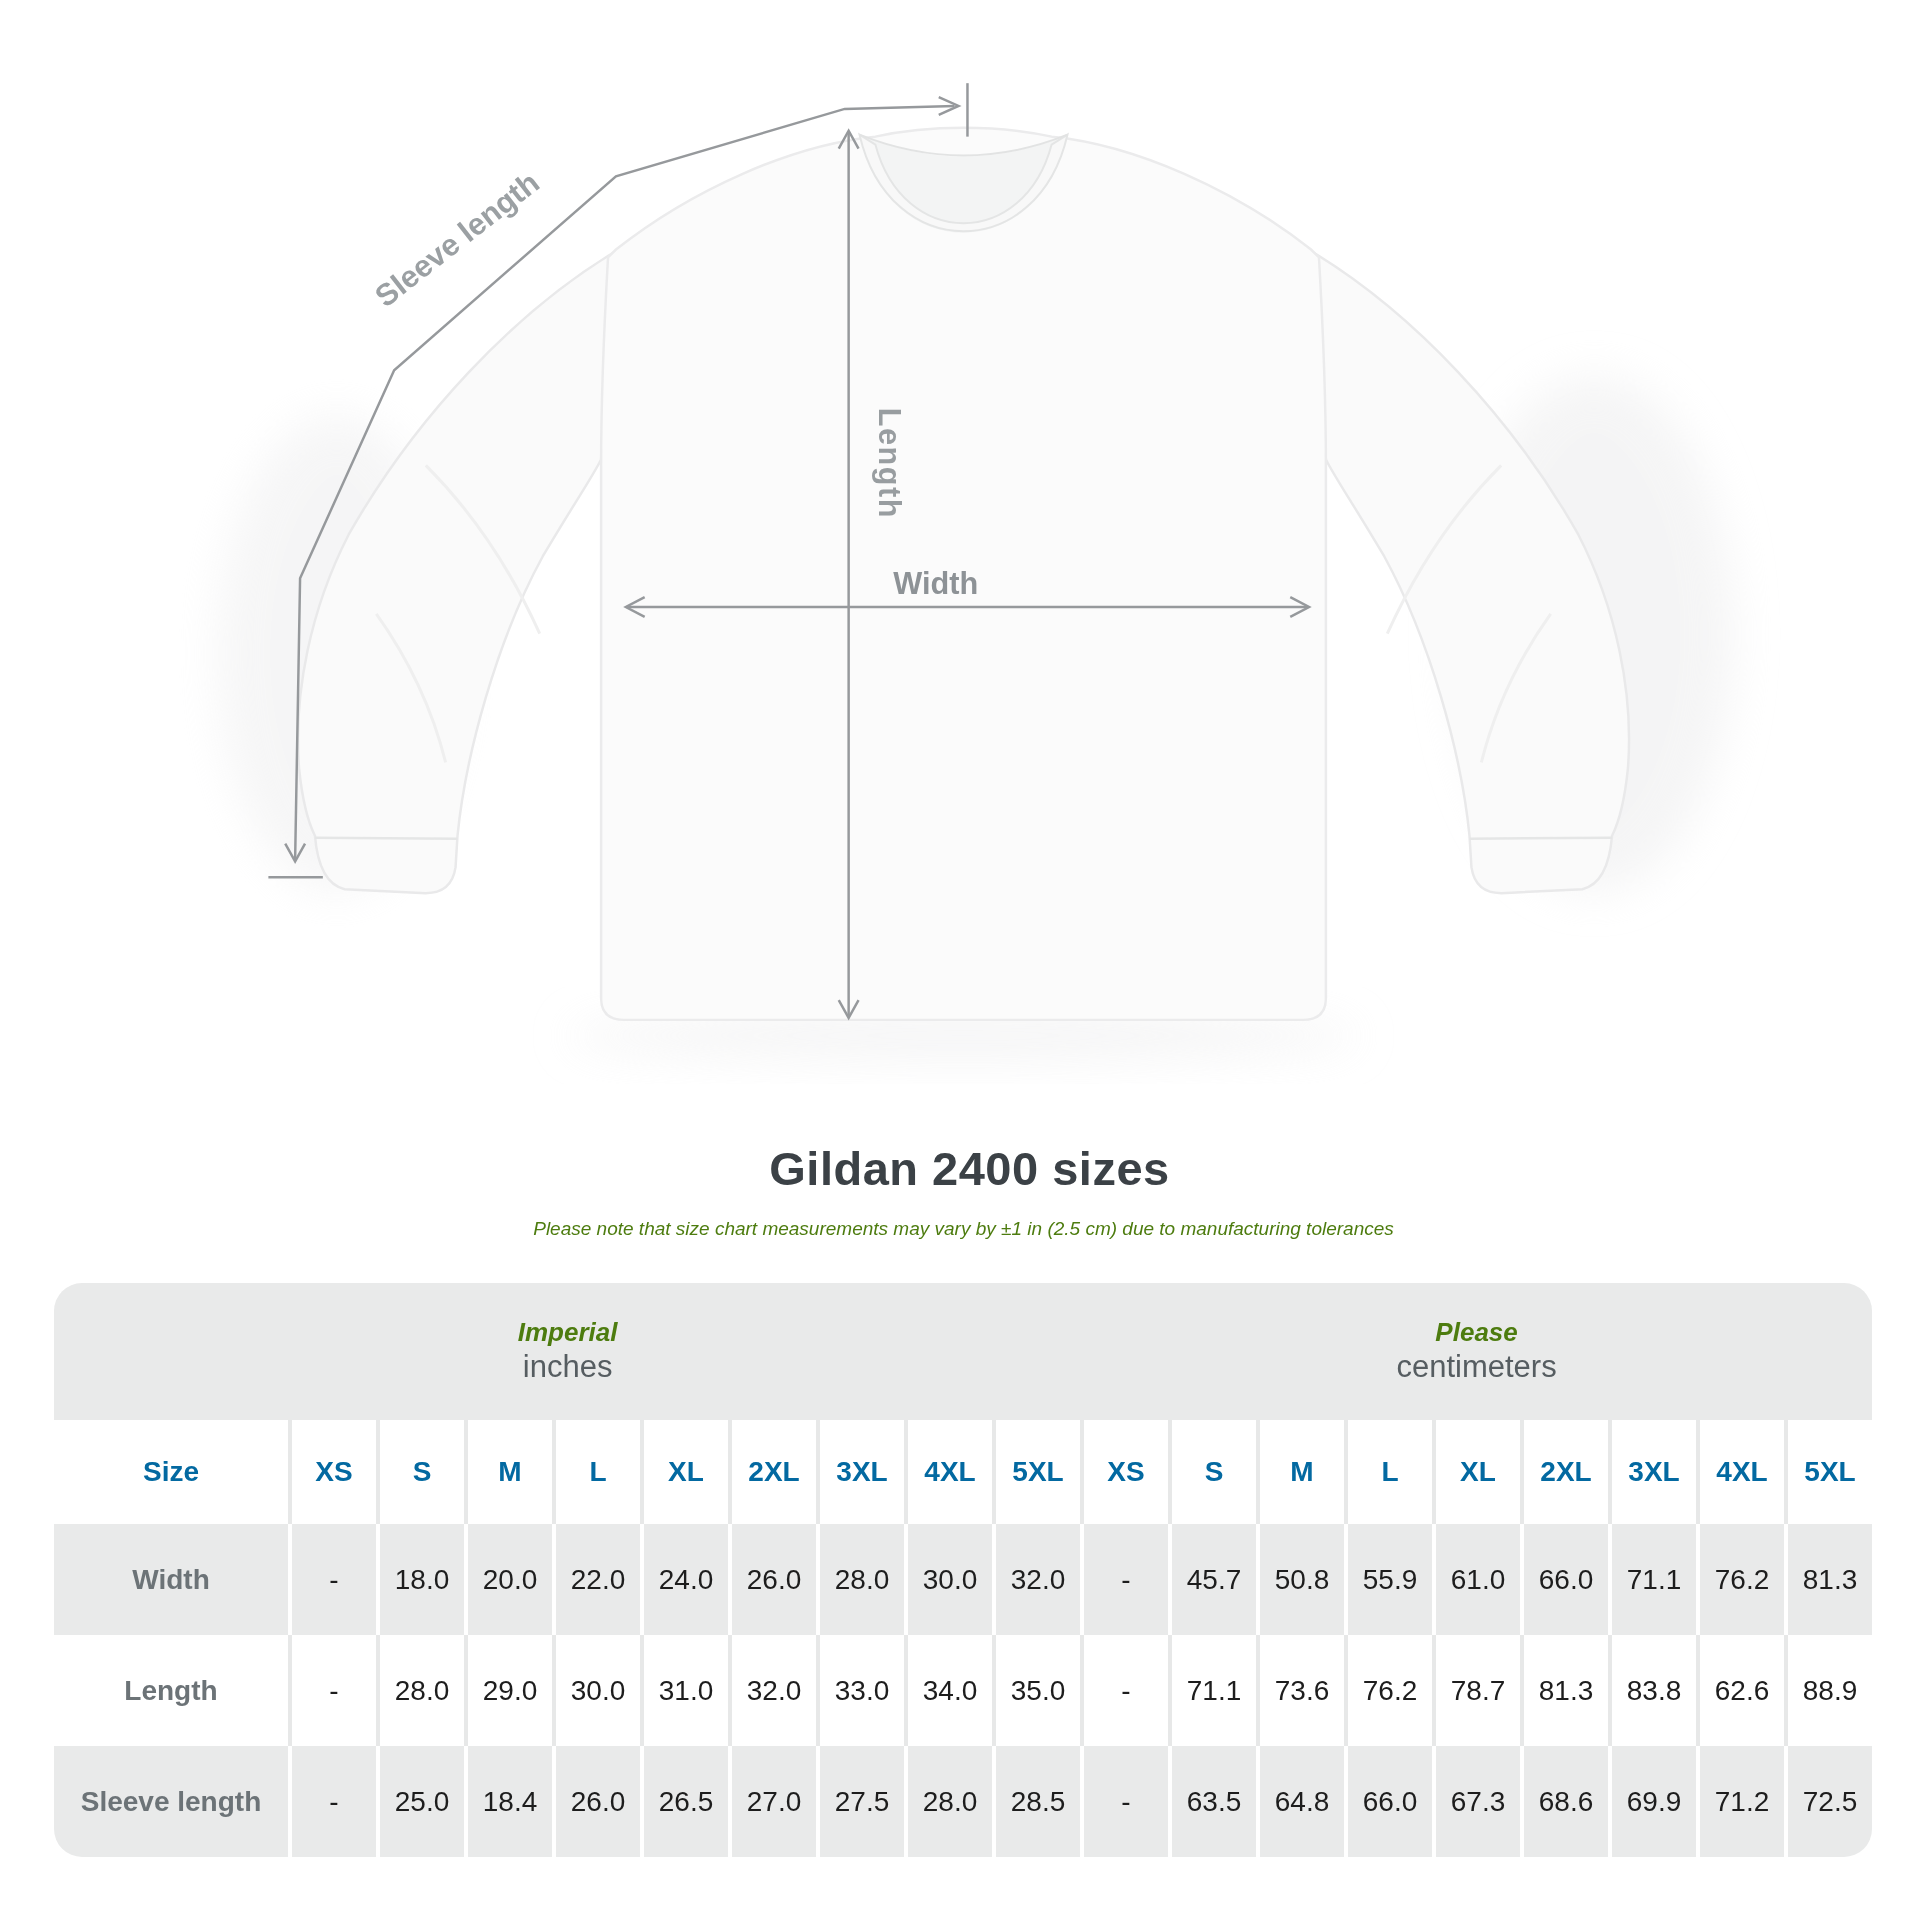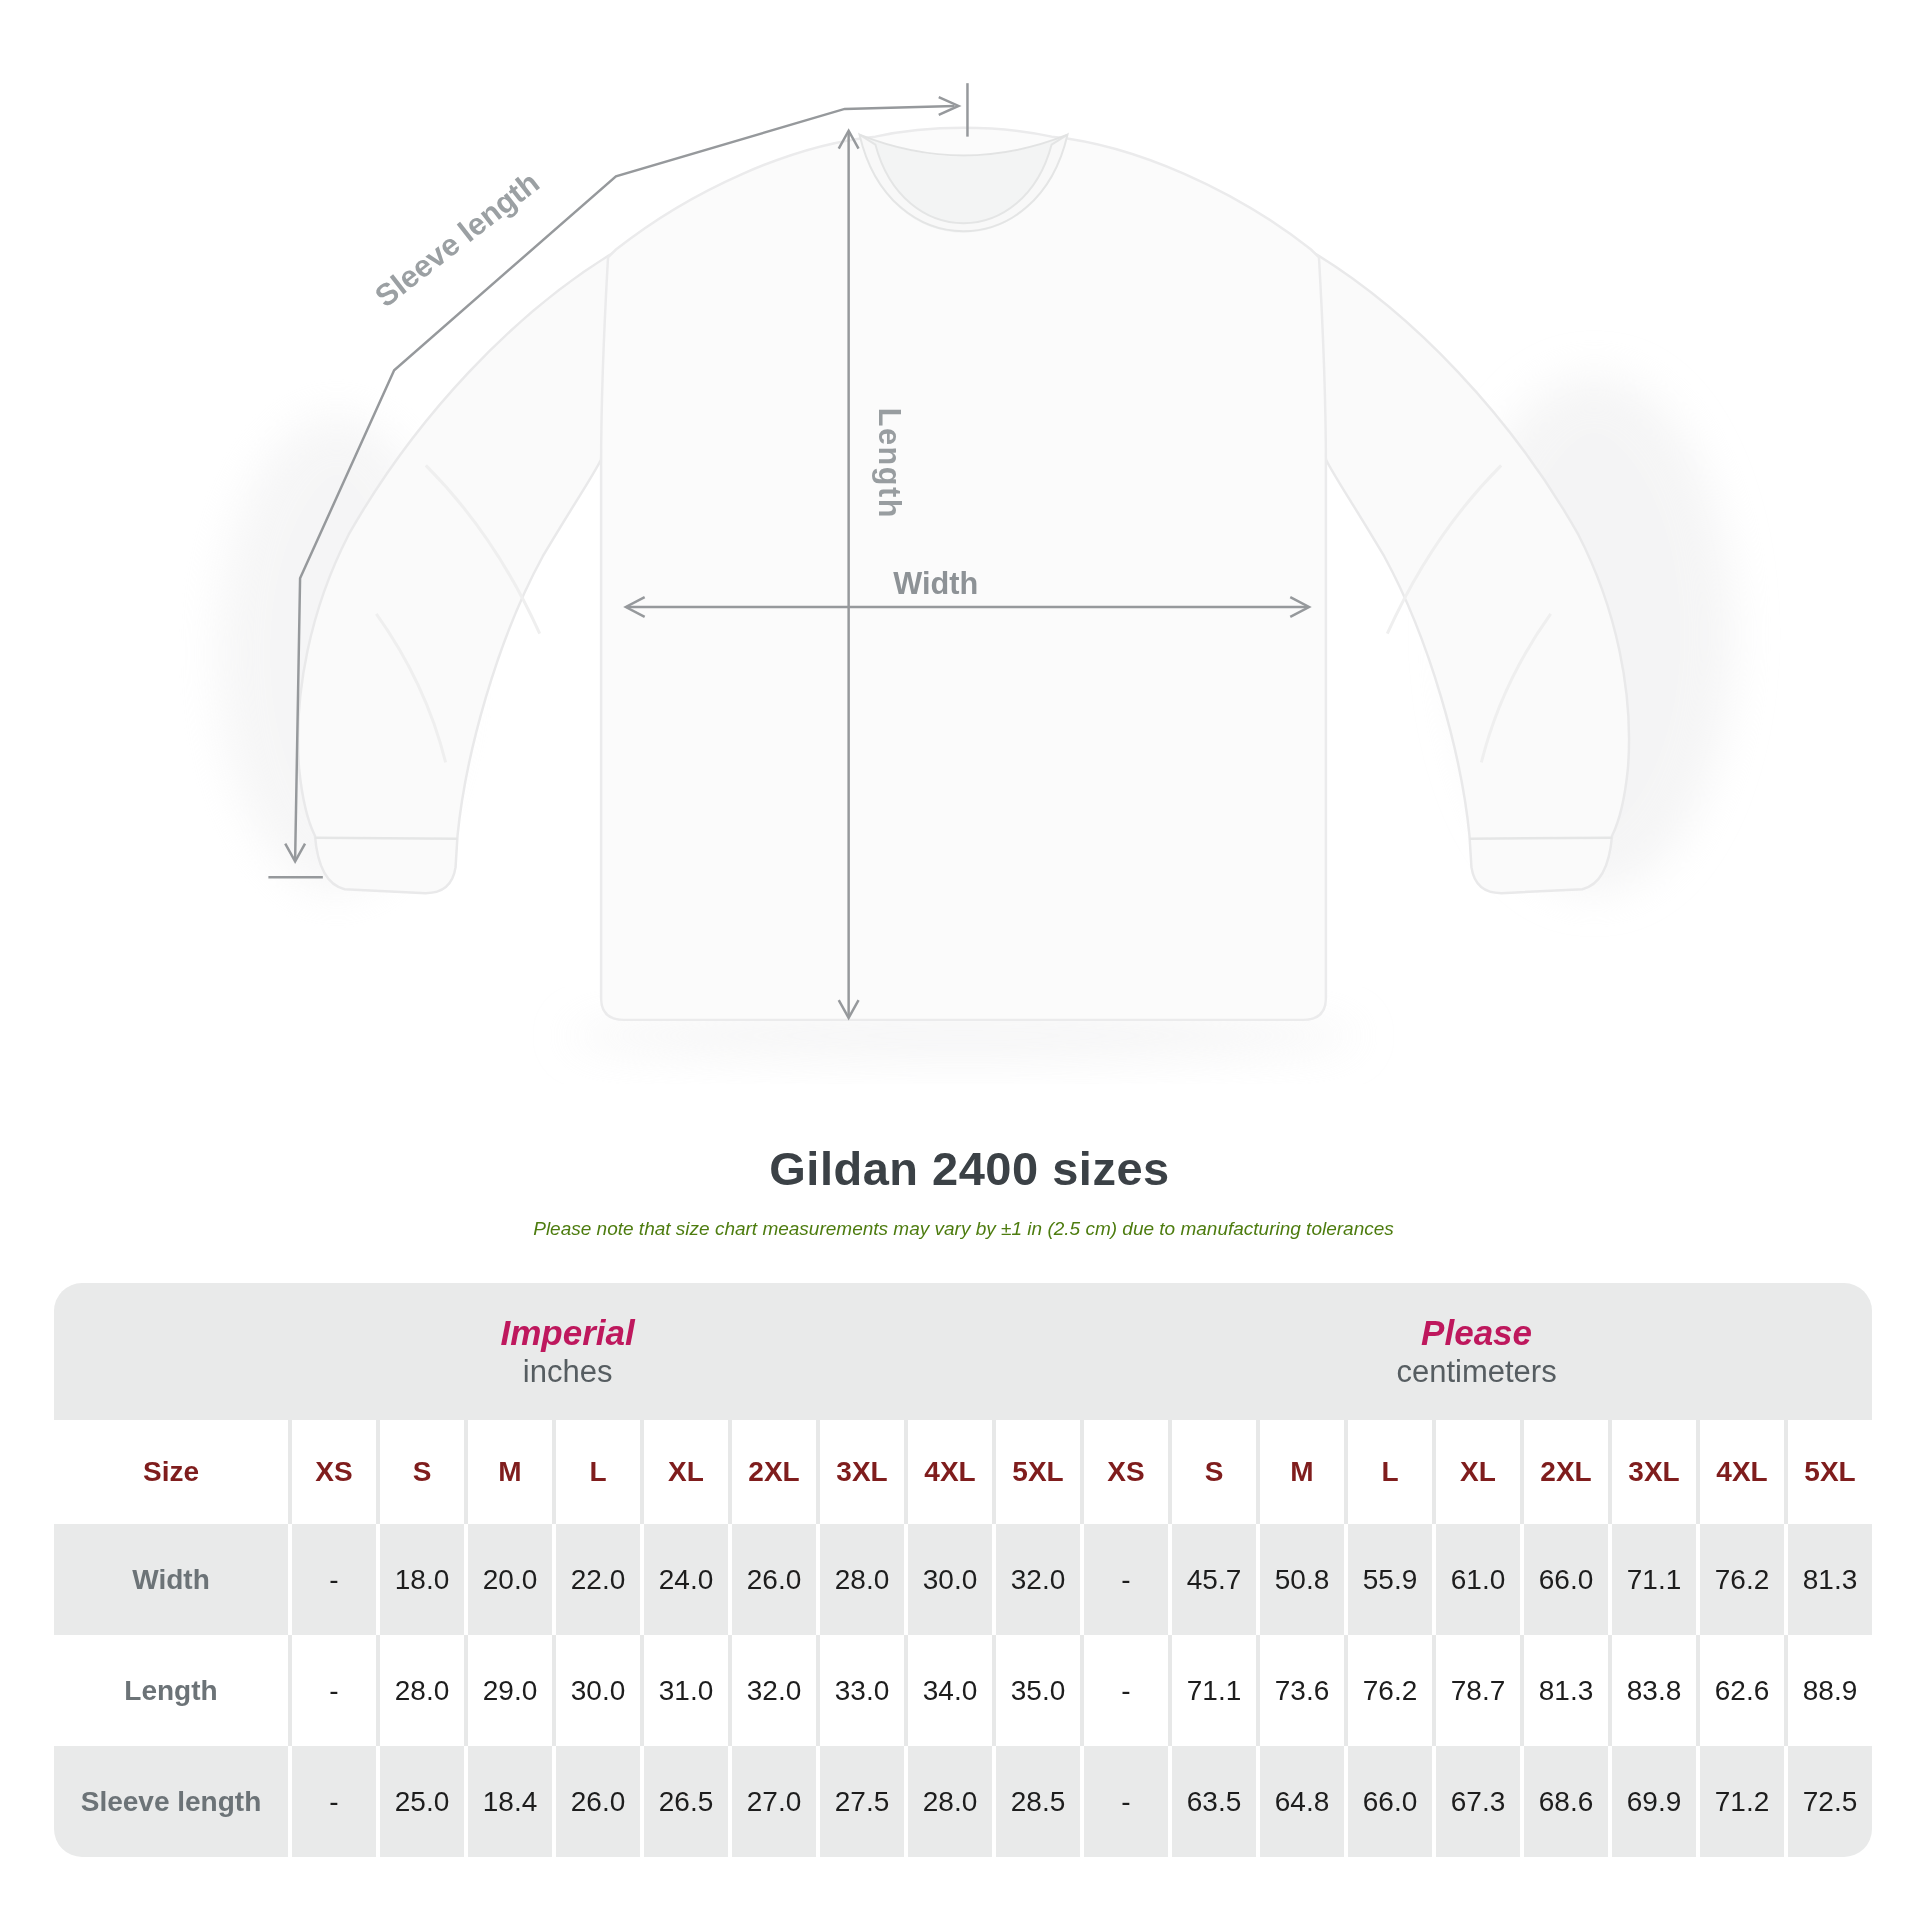--- a/index.html
+++ b/index.html
@@ -21,30 +21,30 @@
   }
   
   .tbl { position:absolute; left:54px; top:1283px; width:1818px; }
   .band {
     height:137px; background:#e9eaea; border-radius:28px 28px 0 0;
     display:flex; align-items:stretch;
   }
   .band .half { display:flex; flex-direction:column; align-items:center; justify-content:center; }
   .half-imperial { width:56.5%; }
   .half-metric  { width:43.5%; }
-  .gname { font-size:35px; font-weight:bold; font-style:italic; color:#be185d; line-height:1.15; }
+  .gname { font-size:26px; font-weight:bold; font-style:italic; color:#4d7c0f; line-height:1.15; }
   .gunit { font-size:31px; color:#565d61; line-height:1.2;text-align:center; }
   .grid { display:grid; grid-template-columns:234px repeat(18, 1fr); }
   .cell {
     display:flex; align-items:center; justify-content:center;
     height:111px; font-size:28px; background:#ffffff;
     border-left:4px solid #e7e8e8; box-sizing:border-box;
   }
   .cell.cfirst { border-left:none; }
-  .hrow .cell { height:104px; font-weight:bold; color:#7f1d1d; }
+  .hrow .cell { height:104px; font-weight:bold; color:#0369a1; }
   .grayrow .cell { background:#e9eaea; border-left-color:#ffffff; }
   .rowlabel { font-weight:bold; color:#6c7377; }
   .val { color:#1d1d1d; }
   .lastrow .cell.cfirst { border-bottom-left-radius:28px; }
   .lastrow .cell.clast  { border-bottom-right-radius:28px; }
 </style>
 </head>
 <body>
 
 <div id="page">

